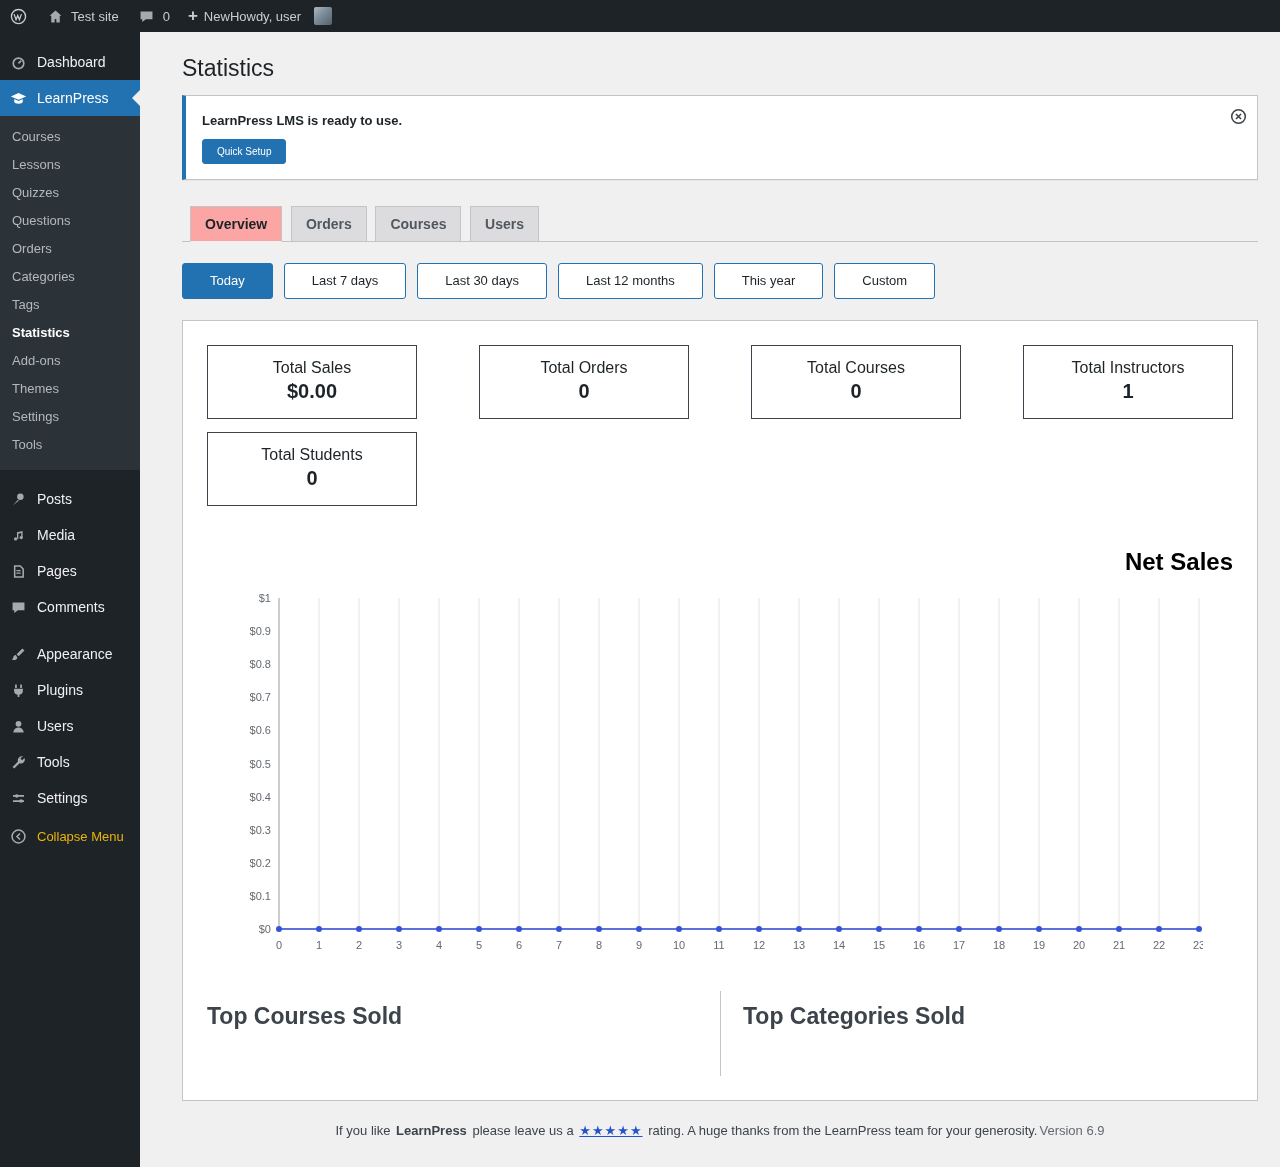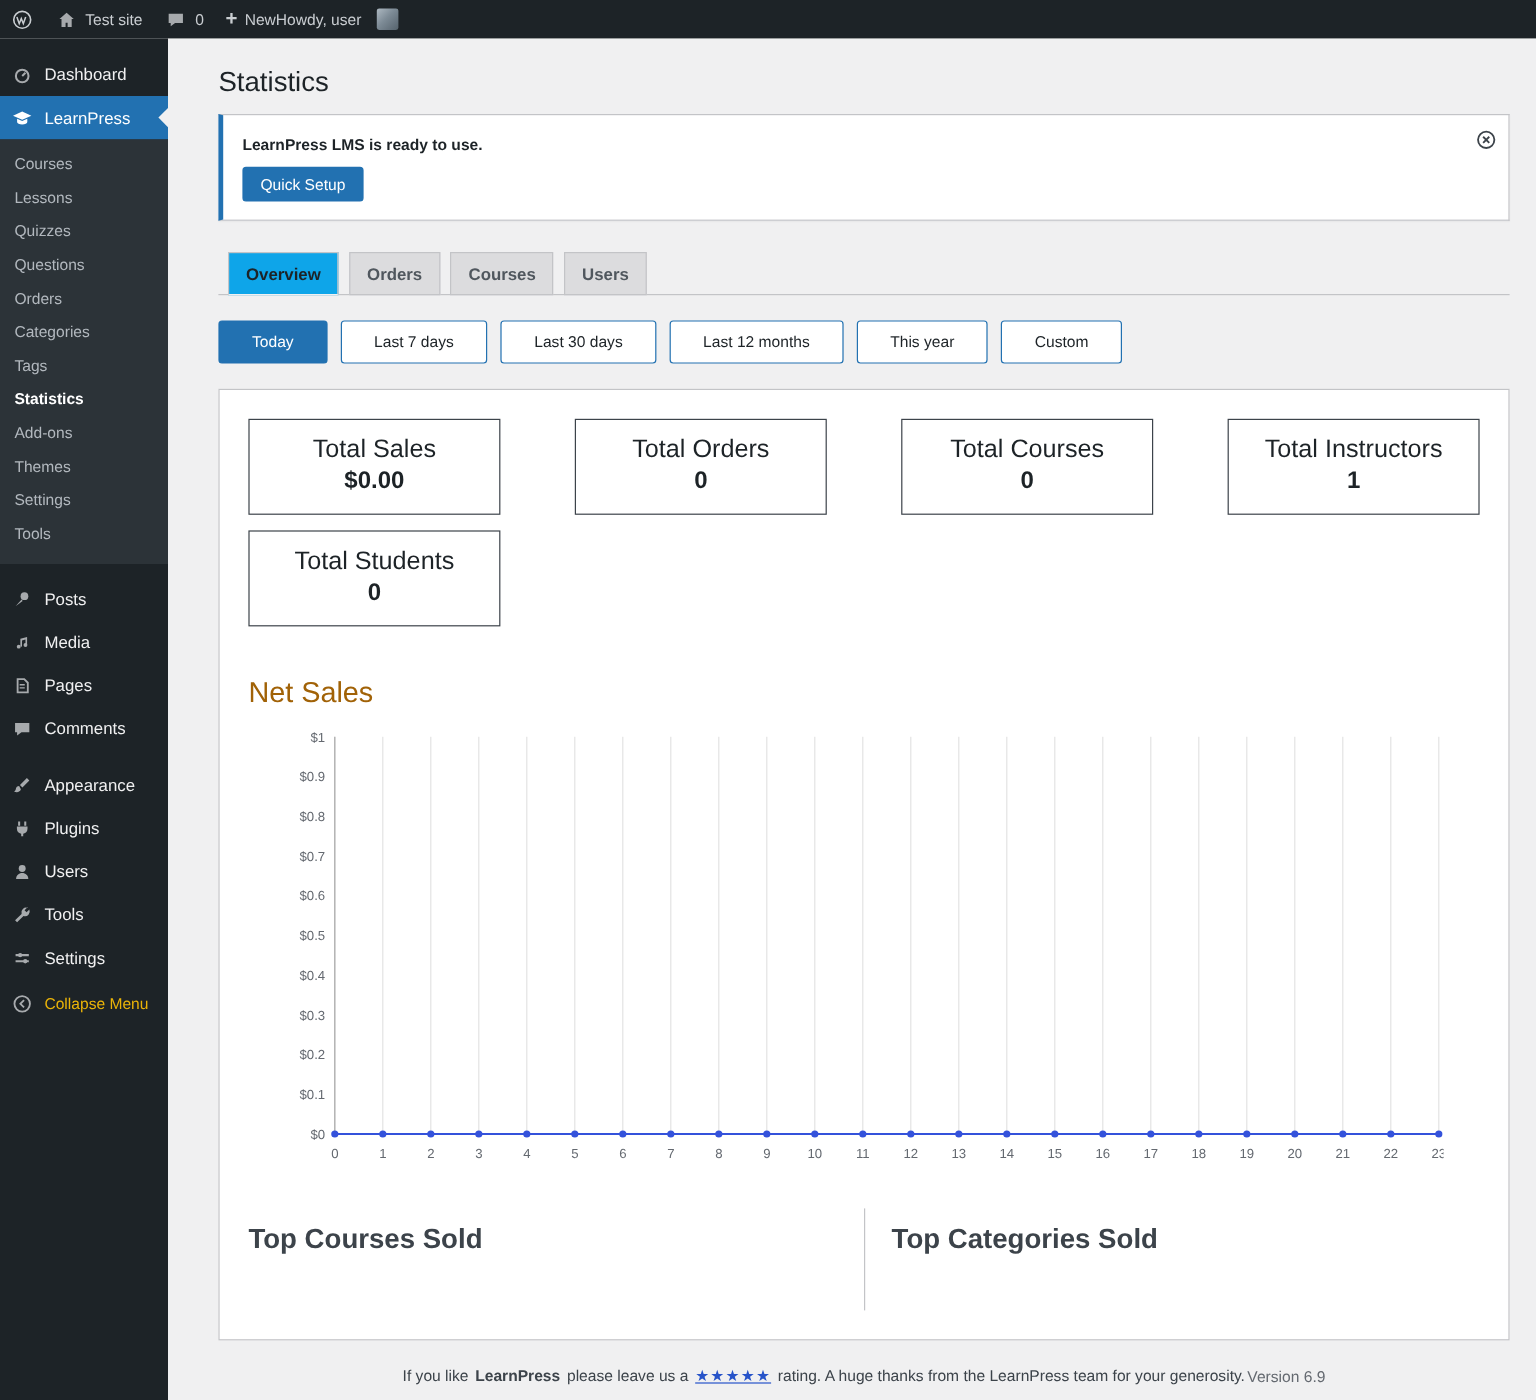--- a/index.html
+++ b/index.html
@@ -42,44 +42,44 @@
   .collapse-item { color:#eab308; font-size:13px; margin-top:2px; }
 
   
   .content { margin-left:160px; padding:0 22px; }
   .page-title { font-size:23px; font-weight:400; margin:0; padding:23px 0 13px; color:#1d2327; }
 
   .notice { background:#fff; border:1px solid #c3c4c7; border-left:4px solid #2271b1;
     box-shadow:0 1px 1px rgba(0,0,0,.04); padding:11px 40px 15px 16px; position:relative; }
   .notice-msg { font-weight:700; margin:6px 0 11px; font-size:13px; }
   .btn-primary { display:inline-block; background:#2271b1; color:#fff; border:1px solid #2271b1;
-    border-radius:3px; padding:6px 14px; font-size:13px; cursor:pointer;
+    border-radius:3px; padding:6px 14px; font-size:10px; cursor:pointer;
     font-family:"Liberation Sans","DejaVu Sans",sans-serif; }
   .dismiss { position:absolute; top:12px; right:10px; background:none; border:none; padding:0;
     color:#3c434a; cursor:pointer; }
   .dismiss svg { width:17px; height:17px; }
 
   .tabs { margin-top:26px; border-bottom:1px solid #c3c4c7; padding-left:8px; }
   .tab { display:inline-block; padding:9px 14px; margin:0 5px -1px 0; background:#dcdcde;
     border:1px solid #c3c4c7; font-size:14px; font-weight:600; color:#50575e; cursor:pointer; }
-  .tab.active { background:#0ea5e9; border-bottom-color:#f0f0f1; color:#1d2327; }
+  .tab.active { background:#fca5a5; border-bottom-color:#f0f0f1; color:#1d2327; }
 
   .filters { display:flex; gap:11px; margin:21px 0; }
   .filter { height:36px; line-height:34px; padding:0 27px; background:#fff;
     border:1px solid #2271b1; border-radius:3px; font-size:13px; color:#1d2327; cursor:pointer;
     font-family:"Liberation Sans","DejaVu Sans",sans-serif; }
   .filter.active { background:#2271b1; border-color:#2271b1; color:#ffffff; }
 
   .panel { background:#fff; border:1px solid #c3c4c7; padding:24px; }
   .cards { display:grid; grid-template-columns:repeat(4,1fr); column-gap:62px; row-gap:13px; }
   .card { border:1px solid #3c434a; background:#fff; text-align:center; padding:13px 8px 15px; }
-  .card .label { font-size:21px; color:#1d2327; }
+  .card .label { font-size:16px; color:#1d2327; }
   .card .value { font-size:20px; font-weight:700; margin-top:3px; }
 
-  .chart-title { text-align:left; font-size:24px; font-weight:400; color:#a16207; margin:42px 0 12px; }
+  .chart-title { text-align:right; font-size:24px; font-weight:700; color:#000000; margin:42px 0 12px; }
   .chart { width:966px; height:375px; margin:0 auto; }
 
   .cols { display:flex; margin-top:28px; }
   .col { width:50%; padding:12px 0 46px; }
   .col h3 { font-size:23px; font-weight:700; color:#3c434a; margin:0; }
   .col.right { border-left:1px solid #c3c4c7; padding-left:22px; }
 
   .page-footer { display:flex; justify-content:center; align-items:center;
     padding:22px 0 24px; font-size:13px; color:#3c434a; }
   .footer-left span, .footer-left strong, .footer-left a { margin-right:2px; }

